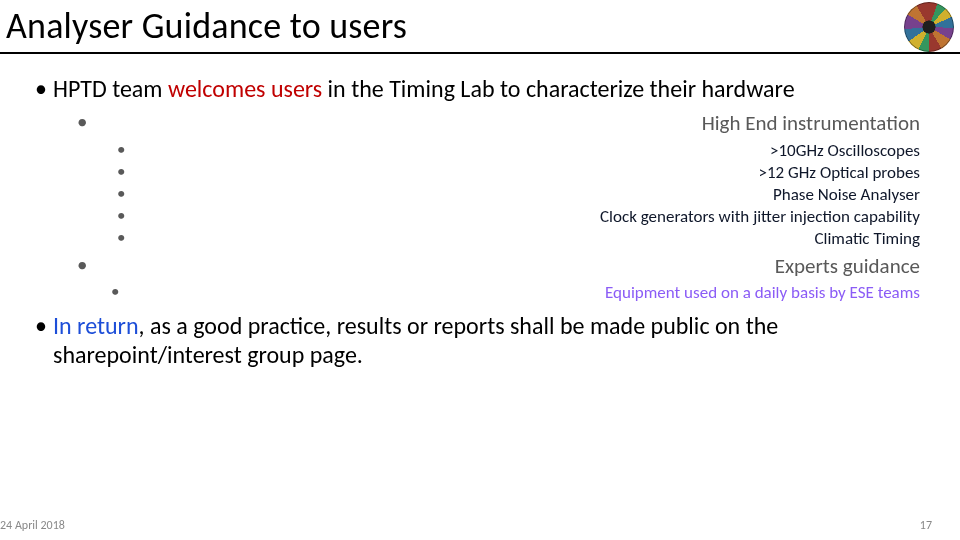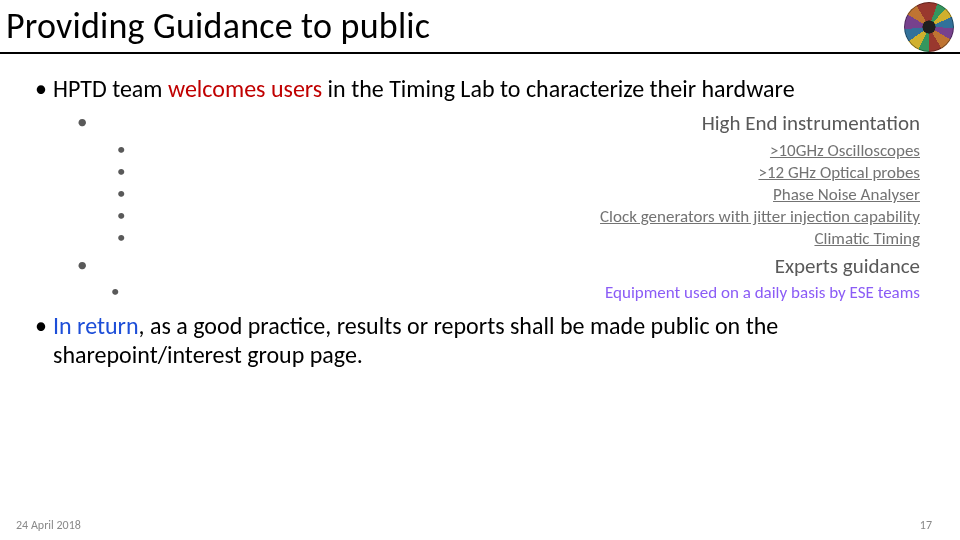--- a/index.html
+++ b/index.html
@@ -85,23 +85,22 @@
     color: #595959;
     margin-bottom: 2px;
     text-align: right;
   }
   .l2 > li::before { left: -16px; font-size: 21px; color: #595959; top: -1px; }
   
   .l3 { margin-left: 38px; margin-top: 2px; }
   .l3 > li {
     font-size: 17px;
     line-height: 1.3;
-    color: #737373;
+    color: #0f172a;
     margin-bottom: 0;
-    text-decoration: underline;
   }
   .l3 > li::before { left: -14px; font-size: 17px; color: #595959; top: -1px; }
   
   .l4 { margin-left: 32px; margin-top: 2px; margin-bottom: 2px; }
   .l4 > li {
     font-size: 17px;
     line-height: 1.3;
     color: #8b5cf6;
   }
   .l4 > li::before { left: -14px; font-size: 17px; color: #595959; top: -1px; }
@@ -113,21 +112,21 @@
     position: absolute;
     bottom: 8px;
     left: 0;
     right: 0;
     height: 20px;
     font-size: 12px;
     color: #898989;
   }
   .footer-left {
     position: absolute;
-    left: 16px;
+    left: 0;
     bottom: 0;
     margin-top: 30px;
   }
   .footer-center {
     position: absolute;
     left: 0; right: 0;
     bottom: 0;
     text-align: center;
   }
   .footer-right {
@@ -135,21 +134,21 @@
     right: 28px;
     bottom: 0;
   }
 </style>
 </head>
 <body>
 
 <div class="slide">
 
   <div class="title-row">
-    <span class="title-text">Providing Guidance to public</span>
+    <span class="title-text">Analyser Guidance to users</span>
   </div>
   <div class="logo"></div>
 
   <div class="body">
     <ul class="l1">
       <li>
         <span>HPTD team </span><span class="accent1">welcomes users</span><span> in the Timing Lab to characterize their hardware</span>
         <ul class="l2">
           <li>
             <span>High End instrumentation</span>

